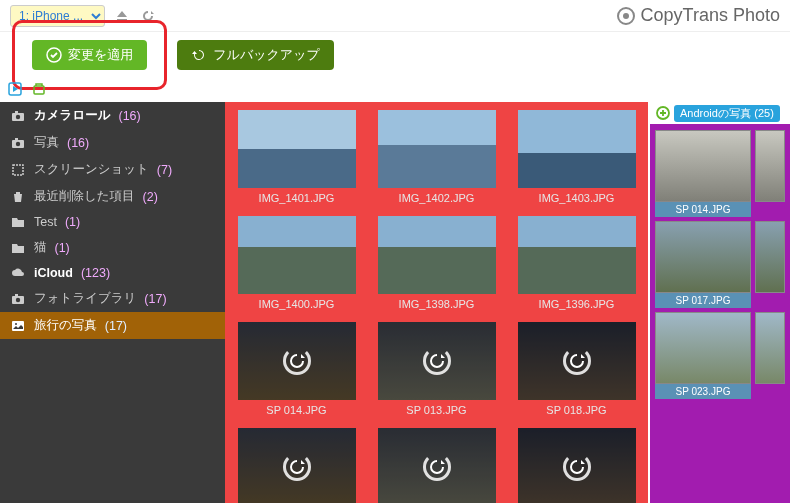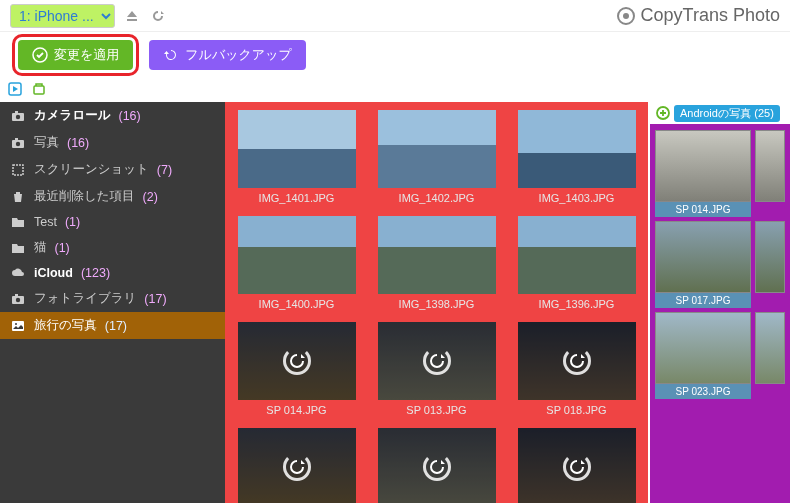--- a/index.html
+++ b/index.html
@@ -1,28 +1,28 @@
 <!DOCTYPE html>
 <html><head>
 <meta charset="utf-8">
 <style>
 * { box-sizing: border-box; margin: 0; padding: 0; }
 body { font-family: "Meiryo UI", Arial, sans-serif; font-size: 12px; width: 790px; height: 503px; overflow: hidden; background: #fff; }
 
 .toolbar-top { height: 32px; display: flex; align-items: center; padding: 0 10px; border-bottom: 1px solid #eee; justify-content: space-between; }
 .toolbar-top-left { display: flex; align-items: center; gap: 8px; }
-.device-select { color: #2e7dd3; border: 1px solid #ccc; padding: 2px 4px; font-size: 14px; background: #bef264; border-radius: 3px; }
+.device-select { color: #2e7dd3; border: 1px solid #ccc; padding: 2px 4px; font-size: 12px; background: #fef9c3; border-radius: 3px; }
 .top-icon { width: 18px; height: 18px; display: inline-flex; align-items: center; justify-content: center; color: #888; }
 .logo { font-size: 18px; font-weight: 300; color: #666; display: flex; align-items: center; gap: 5px; }
 
 .toolbar-actions { height: 46px; display: flex; align-items: center; padding: 0 12px; gap: 10px; }
 .btn { display: inline-flex; align-items: center; gap: 6px; padding: 6px 14px; border-radius: 4px; font-size: 13px; color: #fff; }
 .btn-apply { background: #63b726; }
-.highlight-box { border: 3px solid #e8242b; border-radius: 10px; padding: 3px; text-align: right; }
-.btn-backup { background: #8b5cf6; }
+.highlight-box { border: 3px solid #e8242b; border-radius: 10px; padding: 17px; text-align: right; }
+.btn-backup { background: #4d7c0f; }
 
 .tab-icons-row { height: 24px; display: flex; align-items: center; padding: 0 8px; gap: 8px; }
 .tab-icon { width: 16px; height: 16px; }
 
 .main-area { display: flex; height: 472px; }
 .sidebar { width: 225px; background: #3a3a3a; color: #ccc; overflow: hidden; }
 .sidebar-list { list-style: none; }
 .sidebar-item { display: flex; align-items: center; gap: 8px; padding: 5px 10px; font-size: 12.5px; white-space: nowrap; }
 .sidebar-item .ic { width: 16px; display: inline-flex; justify-content: center; }
 .sidebar-item .count { color: #f0abfc; }

